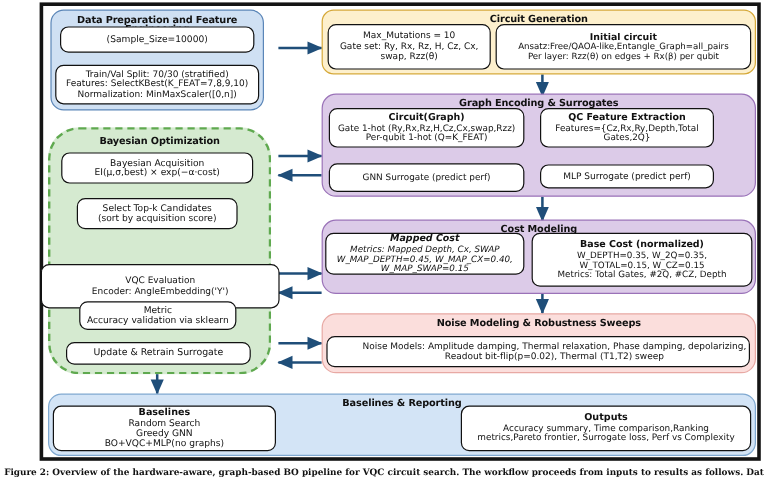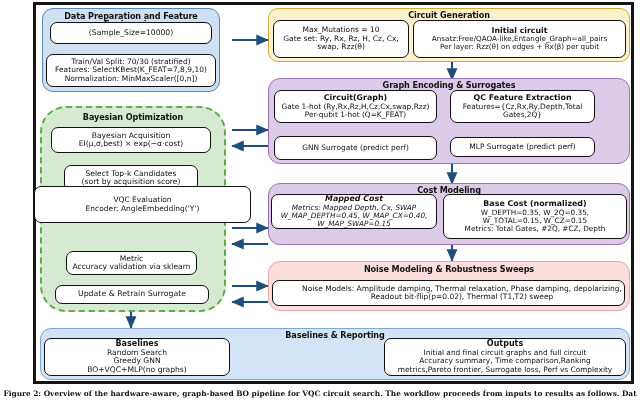--- a/index.html
+++ b/index.html
@@ -113,21 +113,21 @@
     <div class="ptitle" style="font-size:8.1px;margin-top:5px;">Bayesian Optimization</div>
   </div>
   <div class="node" style="left:64px;top:165px;width:134px;height:26px;font-size:7.6px;">
     <div>Select Top-k Candidates</div>
     <div>(sort by acquisition score)</div>
   </div>
   <div class="node" style="left:51px;top:127px;width:160px;height:26px;font-size:7.6px;">
     <div>Bayesian Acquisition</div>
     <div>EI(μ,σ,best) × exp(−α·cost)</div>
   </div>
-  <div class="node" style="left:34px;top:186px;width:217px;height:37px;font-size:7.5px;">
+  <div class="node" style="left:34px;top:220px;width:199px;height:37px;font-size:7.5px;">
     <div>VQC Evaluation</div>
     <div>Encoder: AngleEmbedding('Y')</div>
   </div>
   <div class="node" style="left:66px;top:251px;width:131px;height:24px;font-size:7.6px;">
     <div>Metric</div>
     <div>Accuracy validation via sklearn</div>
   </div>
   <div class="node" style="left:55px;top:285px;width:154px;height:19px;font-size:7.8px;">
     <div>Update &amp; Retrain Surrogate</div>
   </div>
@@ -194,20 +194,19 @@
     <div class="ptitle" style="font-size:8.1px;margin-top:2px;">Baselines &amp; Reporting</div>
   </div>
   <div class="node" style="left:44px;top:338px;width:186px;height:38px;font-size:7.6px;">
     <div class="b" style="font-size:8px;">Baselines</div>
     <div>Random Search</div>
     <div>Greedy GNN</div>
     <div>BO+VQC+MLP(no graphs)</div>
   </div>
   <div class="node" style="left:384px;top:338px;width:242px;height:38px;font-size:7.4px;">
     <div class="b" style="font-size:8px;">Outputs</div>
-    <div>Initial and final circuit graphs and full circuit</div>
     <div>Accuracy summary, Time comparison,Ranking</div>
     <div>metrics,Pareto frontier, Surrogate loss, Perf vs Complexity</div>
   </div>
 
   <div class="caption">Figure 2: Overview of the hardware-aware, graph-based BO pipeline for VQC circuit search. The workflow proceeds from inputs to results as follows. Dat</div>
 
 </div>
 
 </body></html>

